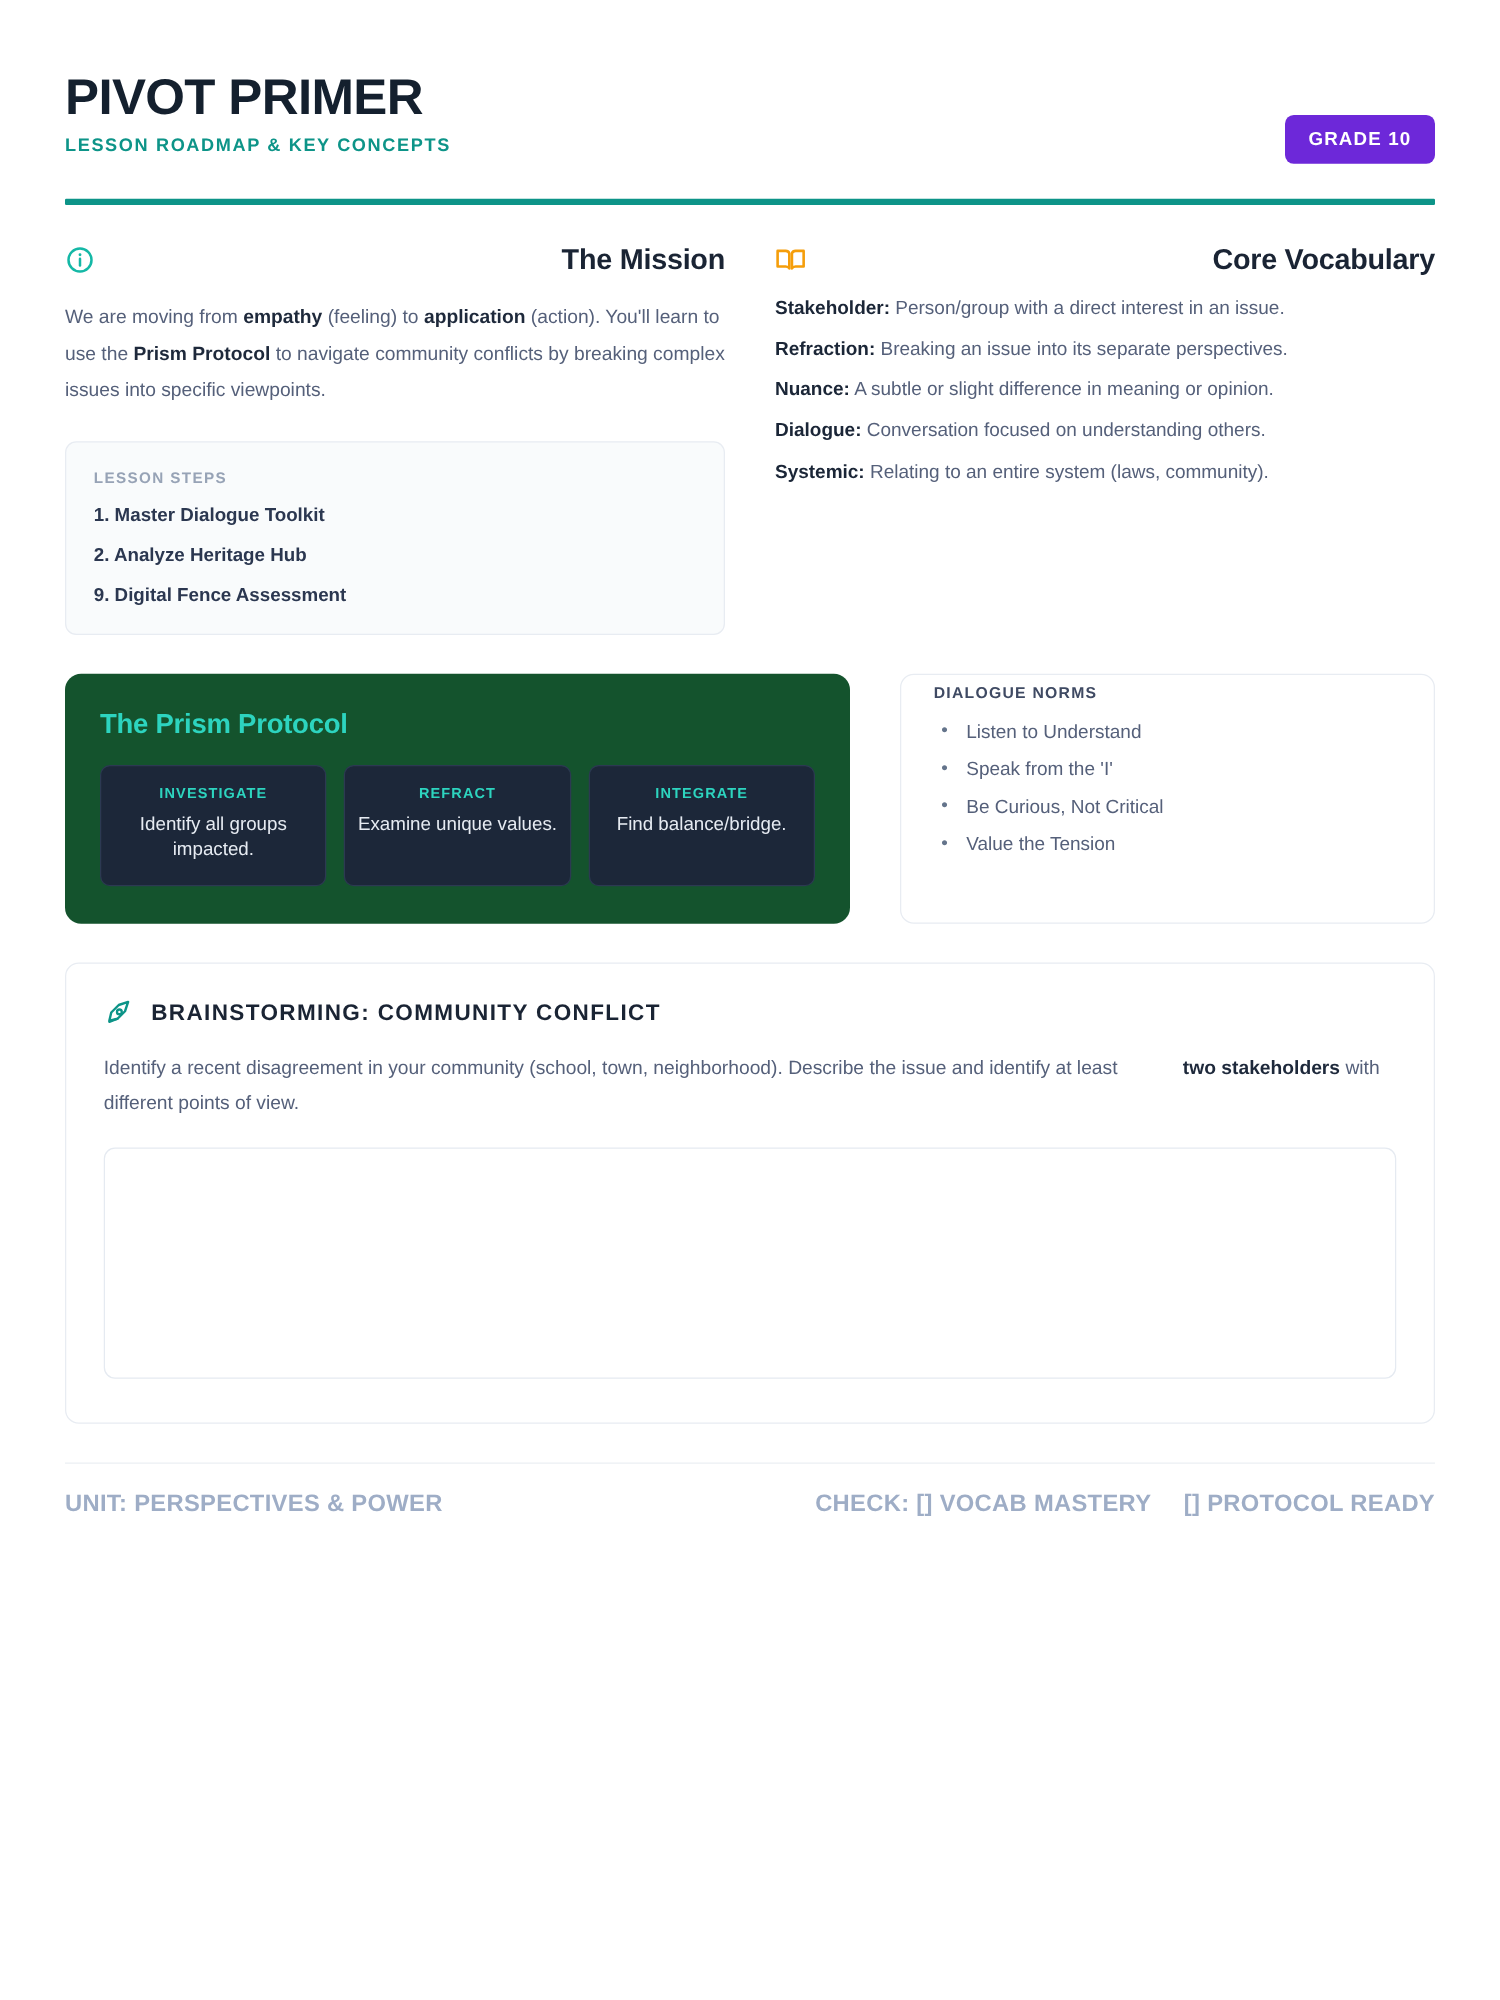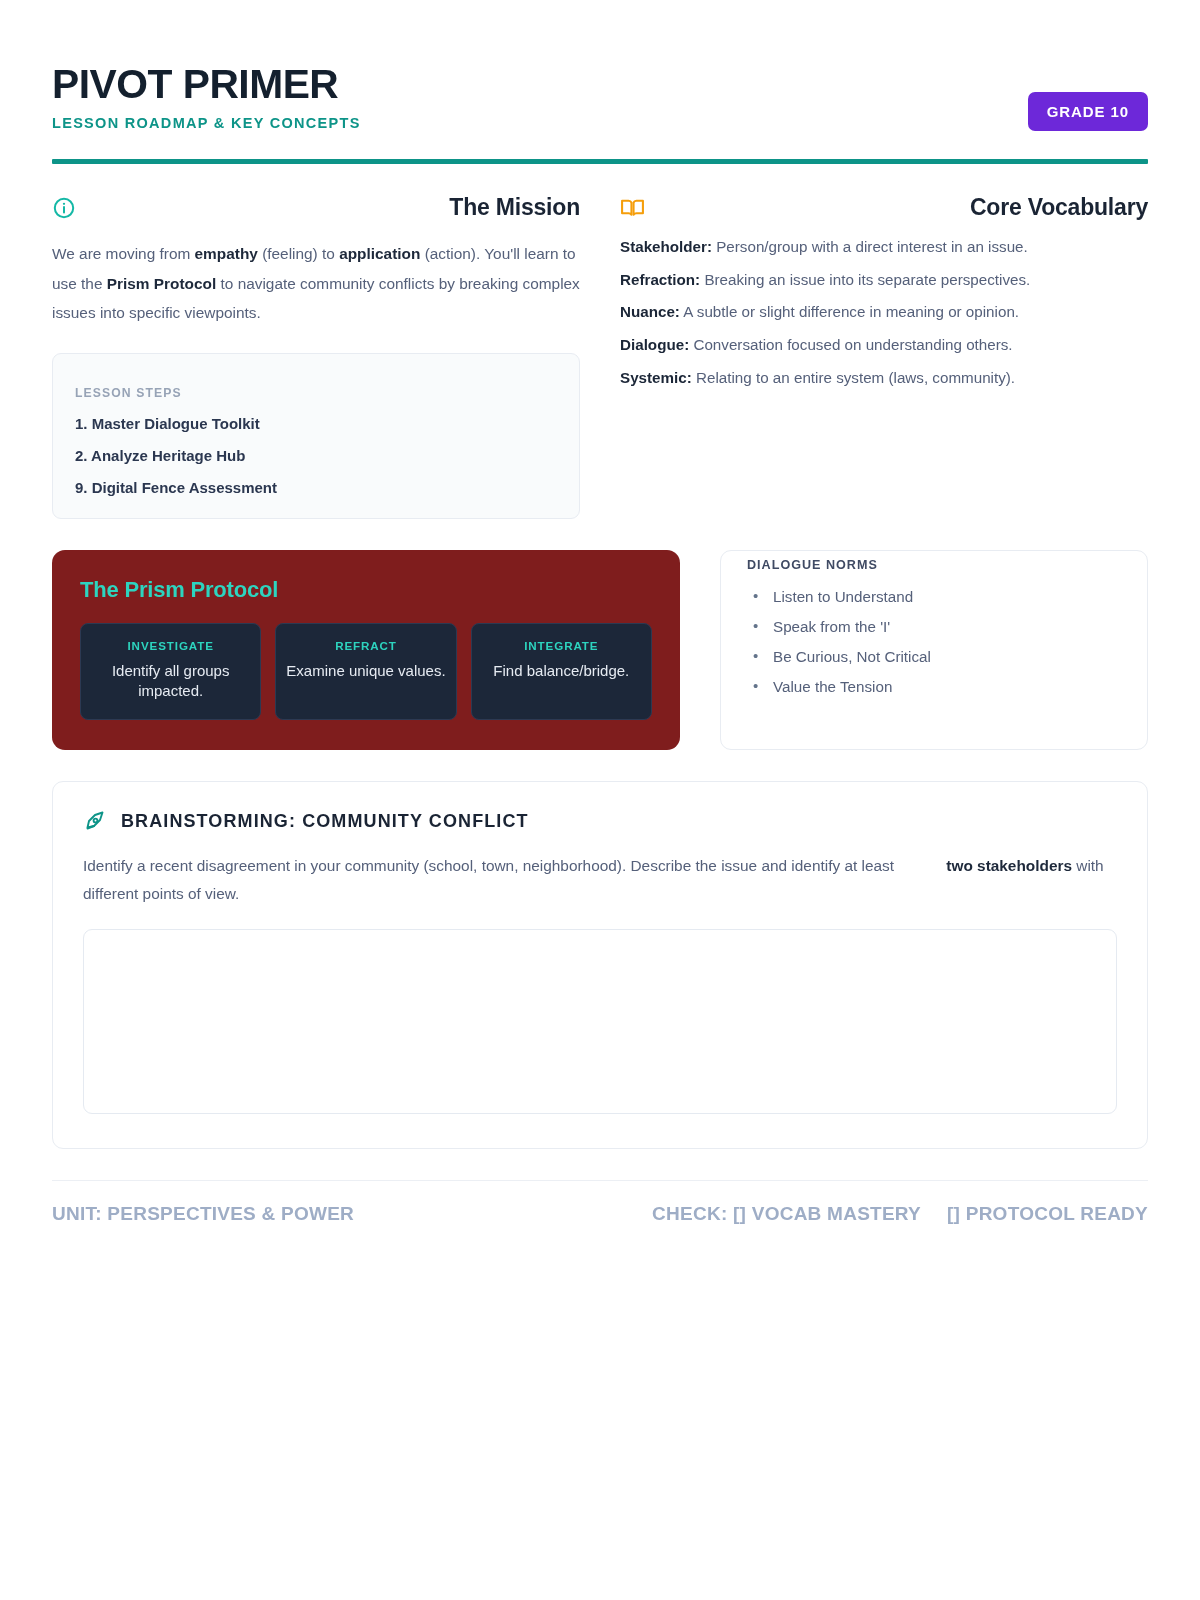--- a/index.html
+++ b/index.html
@@ -6,21 +6,21 @@
   body {
     width: 1200px; height: 1600px;
     background: #ffffff;
     font-family: "Liberation Sans", sans-serif;
     color: #1e293b;
     -webkit-font-smoothing: antialiased;
   }
   .page { padding: 52px 52px 0 52px; }
 
   
-  .header { display: flex; align-items: flex-end; justify-content: space-between; gap: 30px; }
+  .header { display: flex; align-items: center; justify-content: space-between; gap: 30px; }
   .brand-title {
     font-size: 40px; font-weight: 800; letter-spacing: -0.5px;
     color: #14202e; line-height: 1.0; text-transform: uppercase;
     transform: scaleX(1.02); transform-origin: left center;
   }
   .brand-sub {
     margin-top: 11px; font-size: 14.5px; font-weight: 700;
     letter-spacing: 1.3px; color: #0d9488; text-transform: uppercase;
   }
   .grade-badge {
@@ -38,37 +38,37 @@
   .sec-head h2 { font-size: 23px; font-weight: 700; color: #1a2434; letter-spacing: -0.2px; }
   .ico { flex: 0 0 auto; display: block; }
 
   .mission-body {
     margin-top: 18px; font-size: 15.4px; line-height: 1.92; color: #55607a;
   }
   .mission-body b { color: #1e293b; font-weight: 700; }
 
   .steps-box {
     margin-top: 25px; border: 1px solid #e8ecf2; background: #f9fbfc;
-    border-radius: 9px; padding: 32px 22px 22px 22px;
+    border-radius: 9px; padding: 21px 22px 22px 22px;
   }
   .steps-label {
     font-size: 12.2px; font-weight: 700; letter-spacing: 1.1px;
     color: #97a3b6; text-transform: uppercase;
   }
   .step { margin-top: 15px; font-size: 15px; font-weight: 700; color: #2b3750; }
 
   .vocab-list { margin-top: 18px; }
   .vocab { font-size: 15.2px; line-height: 1.1; color: #55607a; margin-bottom: 16px; }
   .vocab b { color: #1b2637; font-weight: 700; }
 
   
   .prow { display: flex; gap: 40px; margin-top: 31px; align-items: flex-start; }
 
   .protocol {
-    flex: 0 0 628px; background: #7f1d1d; border-radius: 13px;
+    flex: 0 0 628px; background: #14532d; border-radius: 13px;
     padding: 27px 28px 30px 28px;
   }
   .protocol h3 { color: #2dd4bf; font-size: 22px; font-weight: 700; letter-spacing: -0.2px; }
   .pcards { display: flex; gap: 14px; margin-top: 20px; }
   .pcard {
     flex: 1; background: #1c2739; border: 1px solid #2c3952;
     border-radius: 8px; padding: 15px 10px 17px 10px; text-align: center;
   }
   .pcard-label {
     color: #2dd4bf; font-size: 11.6px; font-weight: 700;

